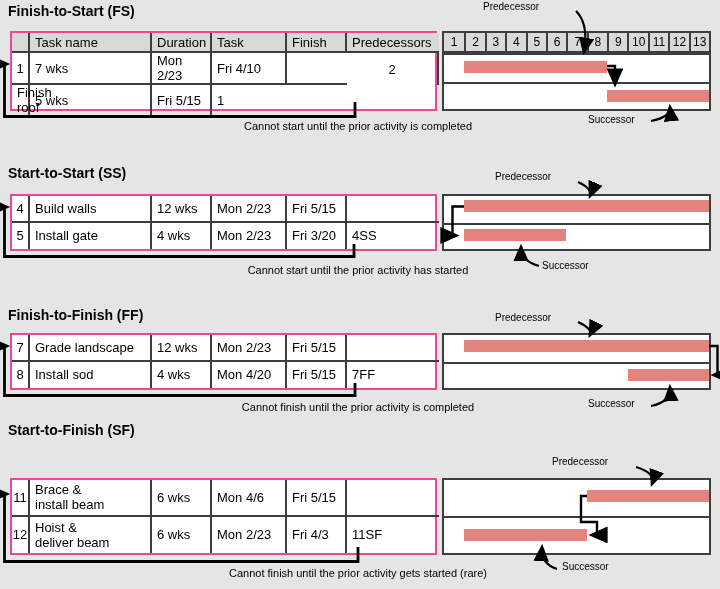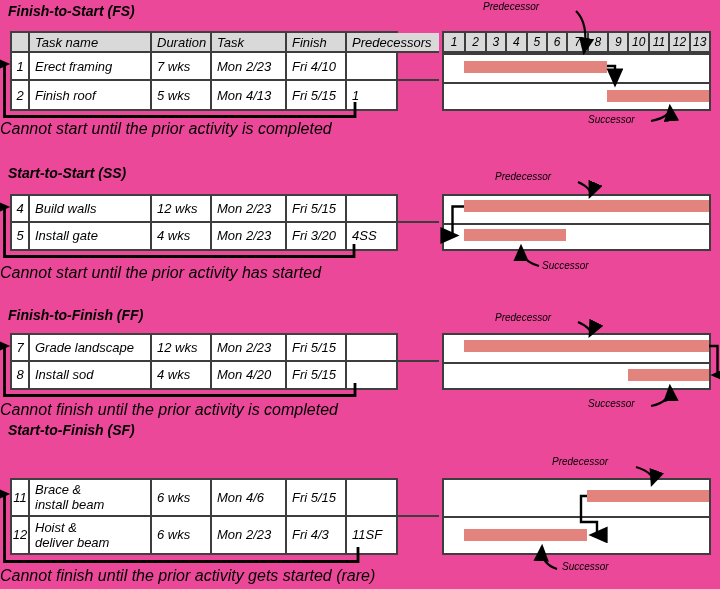--- a/index.html
+++ b/index.html
@@ -1,24 +1,24 @@
 <!DOCTYPE html>
 <html><head>
 <meta charset="utf-8">
 <style>
   html,body{margin:0;padding:0;background:#fff;}
-  #canvas{position:relative;width:720px;height:589px;background:#ec4899;
-          font-family:"Liberation Sans",sans-serif;color:#000;overflow:hidden;font-style:italic;}
+  #canvas{position:relative;width:720px;height:589px;background:#e5e5e5;
+          font-family:"Liberation Sans",sans-serif;color:#000;overflow:hidden;}
   .section-title{position:absolute;left:8px;font-size:14px;font-weight:bold;}
-  .caption{position:absolute;left:0;width:716px;font-size:16px;}
+  .caption{position:absolute;left:0;width:716px;text-align:center;font-size:11px;}
   .anno{position:absolute;font-size:10px;z-index:12;}
   
-  .dtable{position:absolute;left:10px;width:388px;display:grid;
+  .dtable{position:absolute;left:10px;width:427px;display:grid;
           grid-template-columns:18px 122px 60px 75px 60px 92px;
-          border:2px solid #404040;box-sizing:border-box;background:#fff;z-index:2;}
+          border:2px solid #ec4899;box-sizing:border-box;background:#fff;z-index:2;}
   .cell{border-right:2px solid #3d3d3d;border-bottom:2px solid #3d3d3d;
         display:flex;align-items:center;font-size:13px;padding-left:5px;
         box-sizing:border-box;white-space:pre-line;line-height:15px;}
   .cell.num{justify-content:center;padding-left:0;}
   .cell.last-col{border-right:none;}
   .cell.last-row{border-bottom:none;}
   .cell.hdr{background:#d9d9d9;}
   
   .weekhdr{position:absolute;left:442px;width:269px;height:22px;display:grid;
            grid-template-columns:repeat(13,1fr);border:2px solid #3d3d3d;
@@ -58,30 +58,28 @@
 
   <div class="dtable" style="top:31px;height:80px;grid-template-rows:20px 1fr 1fr">
     <div class="cell hdr num"></div>
     <div class="cell hdr">Task name</div>
     <div class="cell hdr">Duration</div>
     <div class="cell hdr">Task</div>
     <div class="cell hdr">Finish</div>
     <div class="cell hdr last-col">Predecessors</div>
 
     <div class="cell num">1</div>
-    <div class="cell">Erect framing</div>
     <div class="cell">7 wks</div>
     <div class="cell">Mon 2/23</div>
     <div class="cell">Fri 4/10</div>
     <div class="cell last-col"></div>
 
     <div class="cell num last-row">2</div>
     <div class="cell last-row">Finish roof</div>
     <div class="cell last-row">5 wks</div>
-    <div class="cell last-row">Mon 4/13</div>
     <div class="cell last-row">Fri 5/15</div>
     <div class="cell last-row last-col">1</div>
   </div>
 
   <div class="chart" style="top:53px;height:58px">
     <div class="divider" style="top:27px"></div>
   </div>
   <div class="bar" style="top: 61px; left: 464.4px; width: 142.7px; background: rgb(226, 131, 125);"></div>
   <div class="bar" style="top: 90px; left: 607.1px; width: 101.9px; background: rgb(226, 131, 125);"></div>
 
@@ -123,20 +121,21 @@
     <div class="cell">Grade landscape</div>
     <div class="cell">12 wks</div>
     <div class="cell">Mon 2/23</div>
     <div class="cell">Fri 5/15</div>
     <div class="cell last-col"></div>
     <div class="cell num last-row">8</div>
     <div class="cell last-row">Install sod</div>
     <div class="cell last-row">4 wks</div>
     <div class="cell last-row">Mon 4/20</div>
     <div class="cell last-row">Fri 5/15</div>
+    <div class="cell last-row last-col">7FF</div>
   </div>
 
   <div class="chart" style="top:333px;height:57px">
     <div class="divider" style="top:27px"></div>
   </div>
   <div class="bar" style="top: 340px; left: 464.4px; width: 244.6px; background: rgb(226, 131, 125);"></div>
   <div class="bar" style="top: 369px; left: 627.5px; width: 81.5px; background: rgb(226, 131, 125);"></div>
 
   <div class="anno" style="left:495px;top:312px">Predecessor</div>
   <div class="anno" style="left:588px;top:398px">Successor</div>

